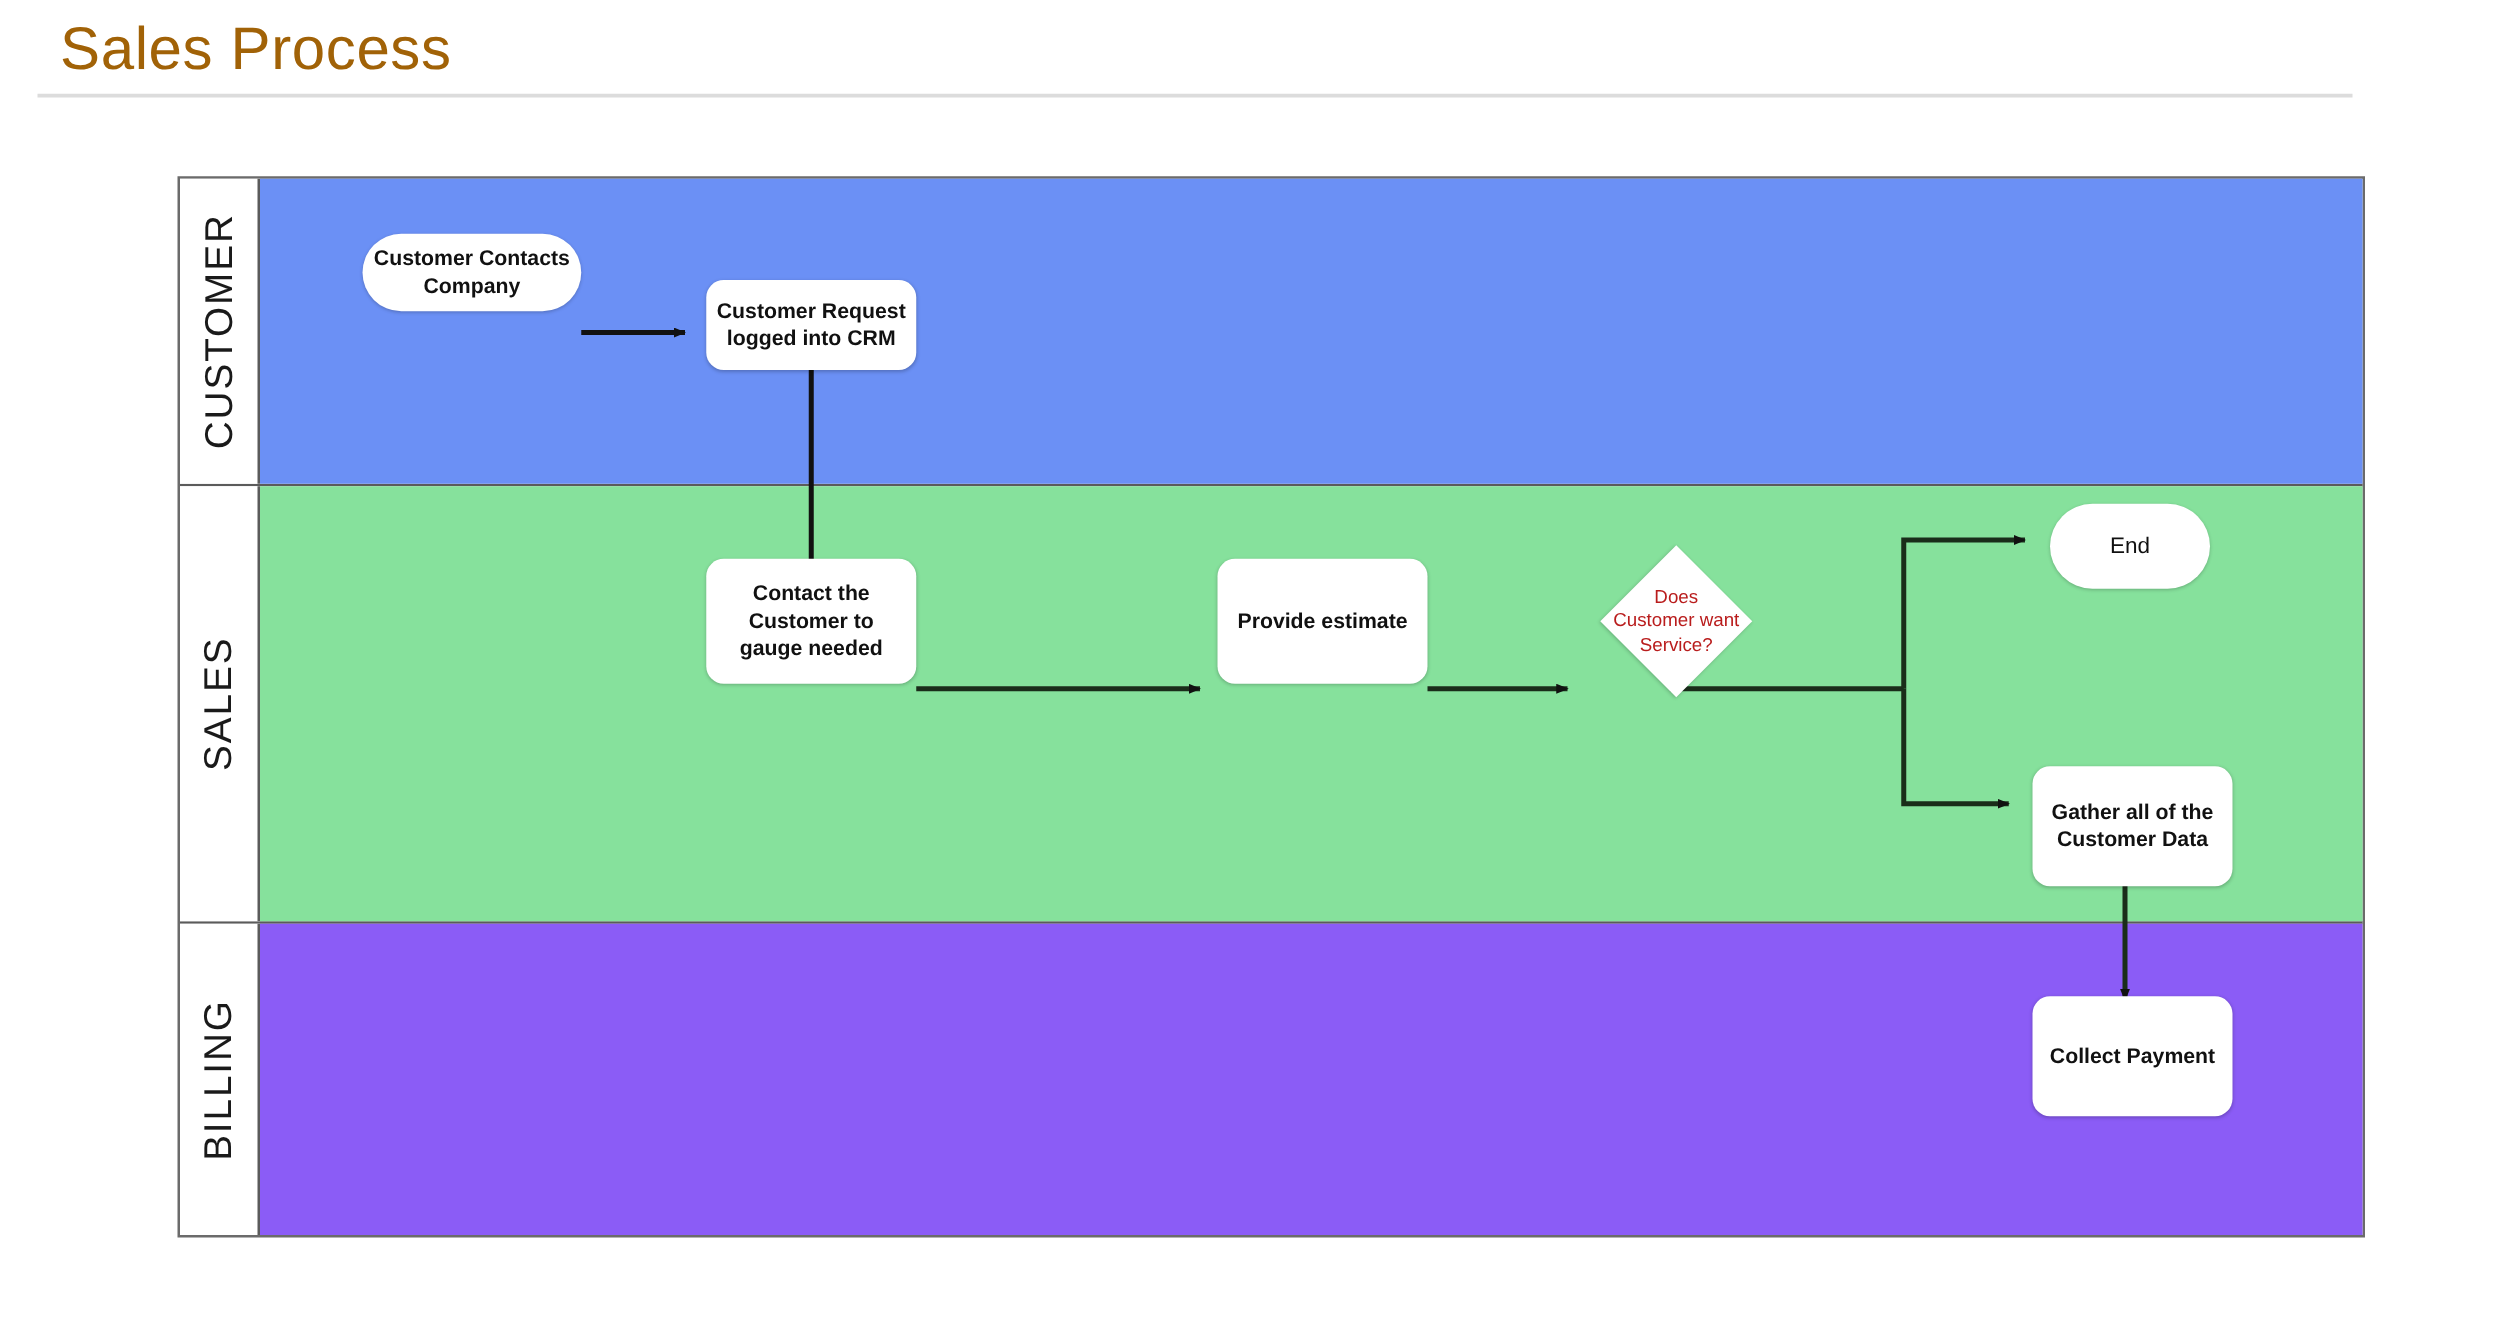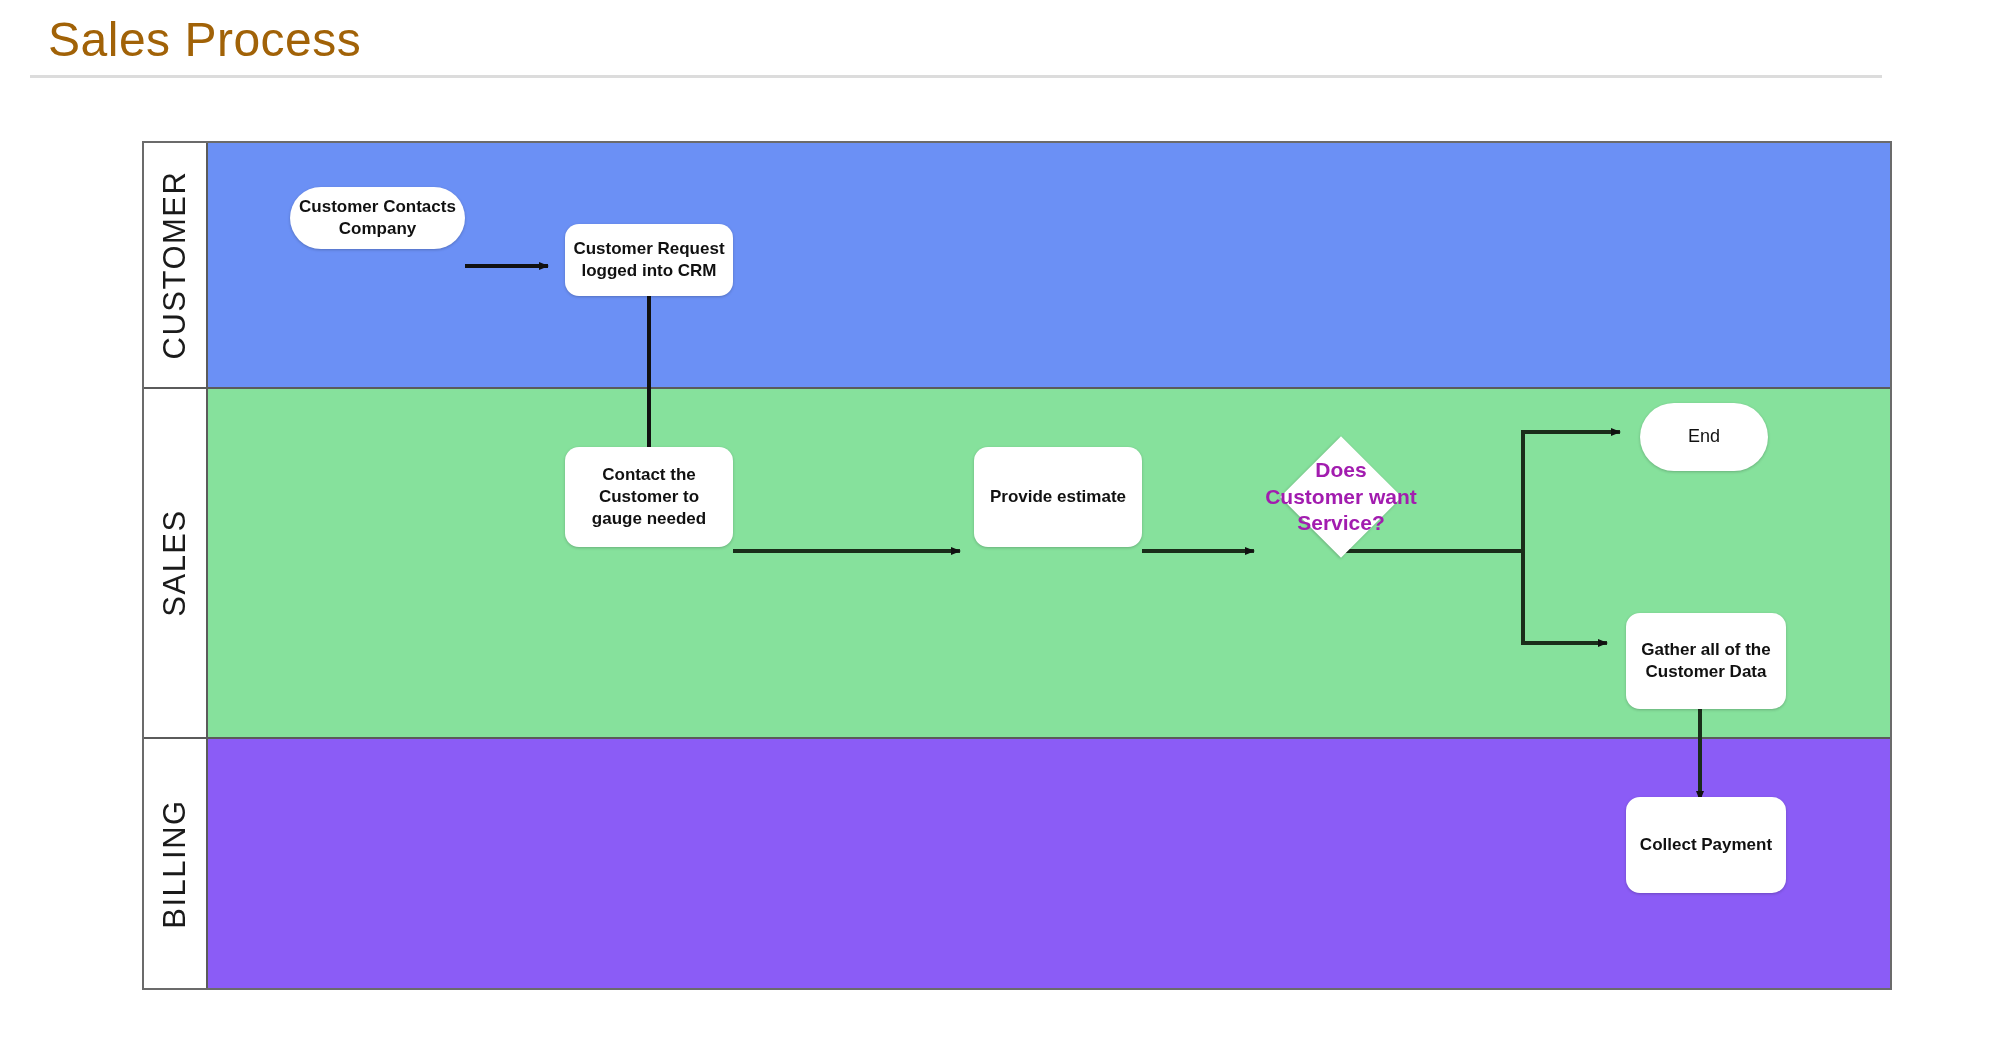--- a/index.html
+++ b/index.html
@@ -121,24 +121,24 @@
     width: 86px; height: 86px;
     margin-left: -43px; margin-top: -43px;
     background: #ffffff;
     transform: rotate(45deg);
     box-shadow: 0 1px 3px rgba(0,0,0,0.22);
     z-index: 1;
   }
   .diamond-label {
     position: relative;
     z-index: 2;
-    font-size: 21px;
-    font-weight: bold;
+    font-size: 15px;
+    font-weight: normal;
     line-height: 1.28;
-    color: #a21caf;
+    color: #b91c1c;
     white-space: nowrap;
   }
 
   
   #connectors {
     position: absolute;
     left: 0; top: 0;
     width: 1999px;
     height: 1059px;
     pointer-events: none;

